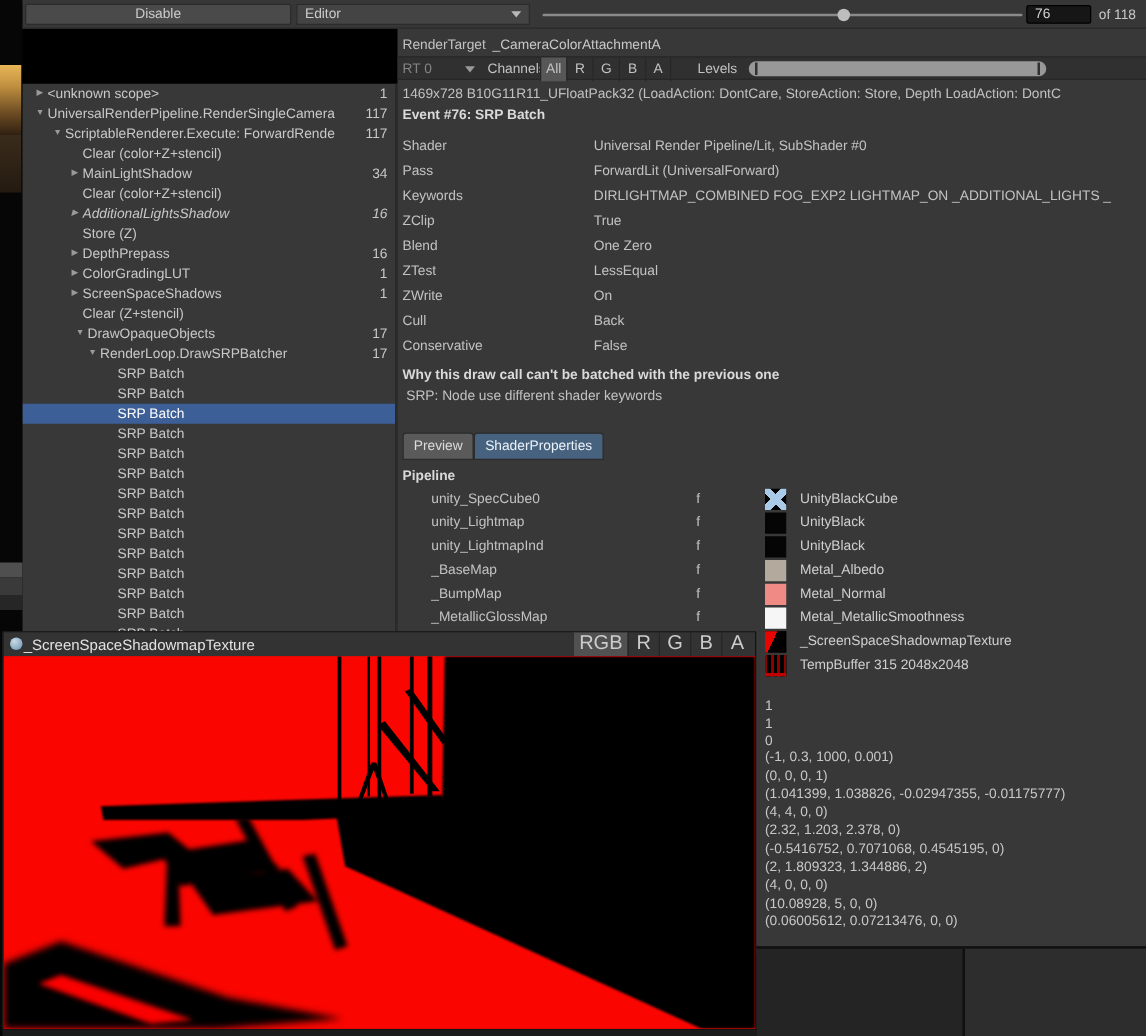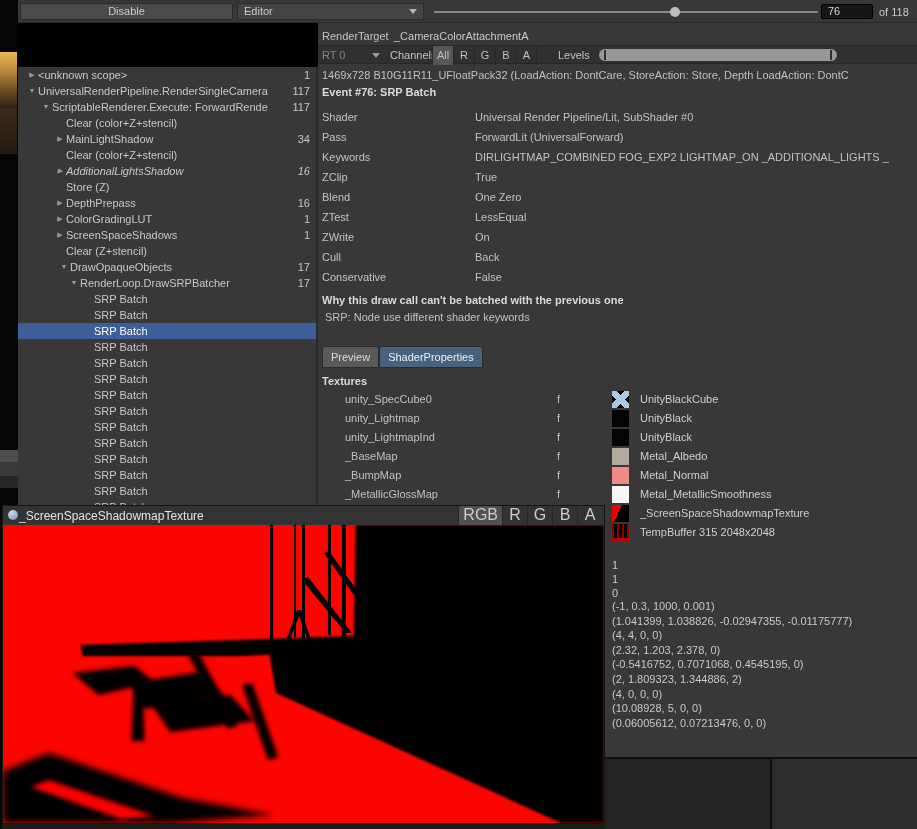--- a/index.html
+++ b/index.html
@@ -363,21 +363,21 @@
       </div>
 
     <div class="rp" id="why-title">Why this draw call can't be batched with the previous one</div>
     <div class="rp" id="why-reason">SRP: Node use different shader keywords</div>
 
     <div class="rp" id="tabs">
         <div class="tab">Preview</div>
         <div class="tab sel">ShaderProperties</div>
       </div>
 
-    <div class="rp" id="textures-header">Textures</div>
+    <div class="rp" id="textures-header">Pipeline</div>
     <div class="rp" id="texture-rows">
         <div class="tex-row">
           <span class="tex-prop">unity_SpecCube0</span>
           <span class="tex-f">f</span>
           <span class="tex-thumb thumb-blackcube"></span>
           <span class="tex-name">UnityBlackCube</span>
         </div>
         <div class="tex-row">
           <span class="tex-prop">unity_Lightmap</span>
           <span class="tex-f">f</span>
@@ -420,21 +420,21 @@
           <span class="tex-thumb thumb-tempbuffer"></span>
           <span class="tex-name">TempBuffer 315 2048x2048</span>
         </div>
       </div>
 
     <div class="rp" id="float-values">
         <div>1</div>
         <div>1</div>
         <div>0</div>
       </div>
-    <div class="rp" id="vector-values"><div>(-1, 0.3, 1000, 0.001)</div><div>(1.041399, 1.038826, -0.02947355, -0.01175777)</div><div>(4, 4, 0, 0)</div><div>(2.32, 1.203, 2.378, 0)</div><div>(-0.5416752, 0.7071068, 0.4545195, 0)</div><div>(2, 1.809323, 1.344886, 2)</div><div>(4, 0, 0, 0)</div><div>(10.08928, 5, 0, 0)</div><div>(0.06005612, 0.07213476, 0, 0)</div></div>
+    <div class="rp" id="vector-values"><div>(-1, 0.3, 1000, 0.001)</div><div>(0, 0, 0, 1)</div><div>(1.041399, 1.038826, -0.02947355, -0.01175777)</div><div>(4, 4, 0, 0)</div><div>(2.32, 1.203, 2.378, 0)</div><div>(-0.5416752, 0.7071068, 0.4545195, 0)</div><div>(2, 1.809323, 1.344886, 2)</div><div>(4, 0, 0, 0)</div><div>(10.08928, 5, 0, 0)</div><div>(0.06005612, 0.07213476, 0, 0)</div></div>
   </div>
 
   <div class="abs" id="preview-window">
     <div id="preview-titlebar">
       <span id="preview-icon"></span>
       <span id="preview-title">_ScreenSpaceShadowmapTexture</span>
       <span id="preview-channels">
           <span class="pch-btn sel">RGB</span>
           <span class="pch-btn">R</span>
           <span class="pch-btn">G</span>

